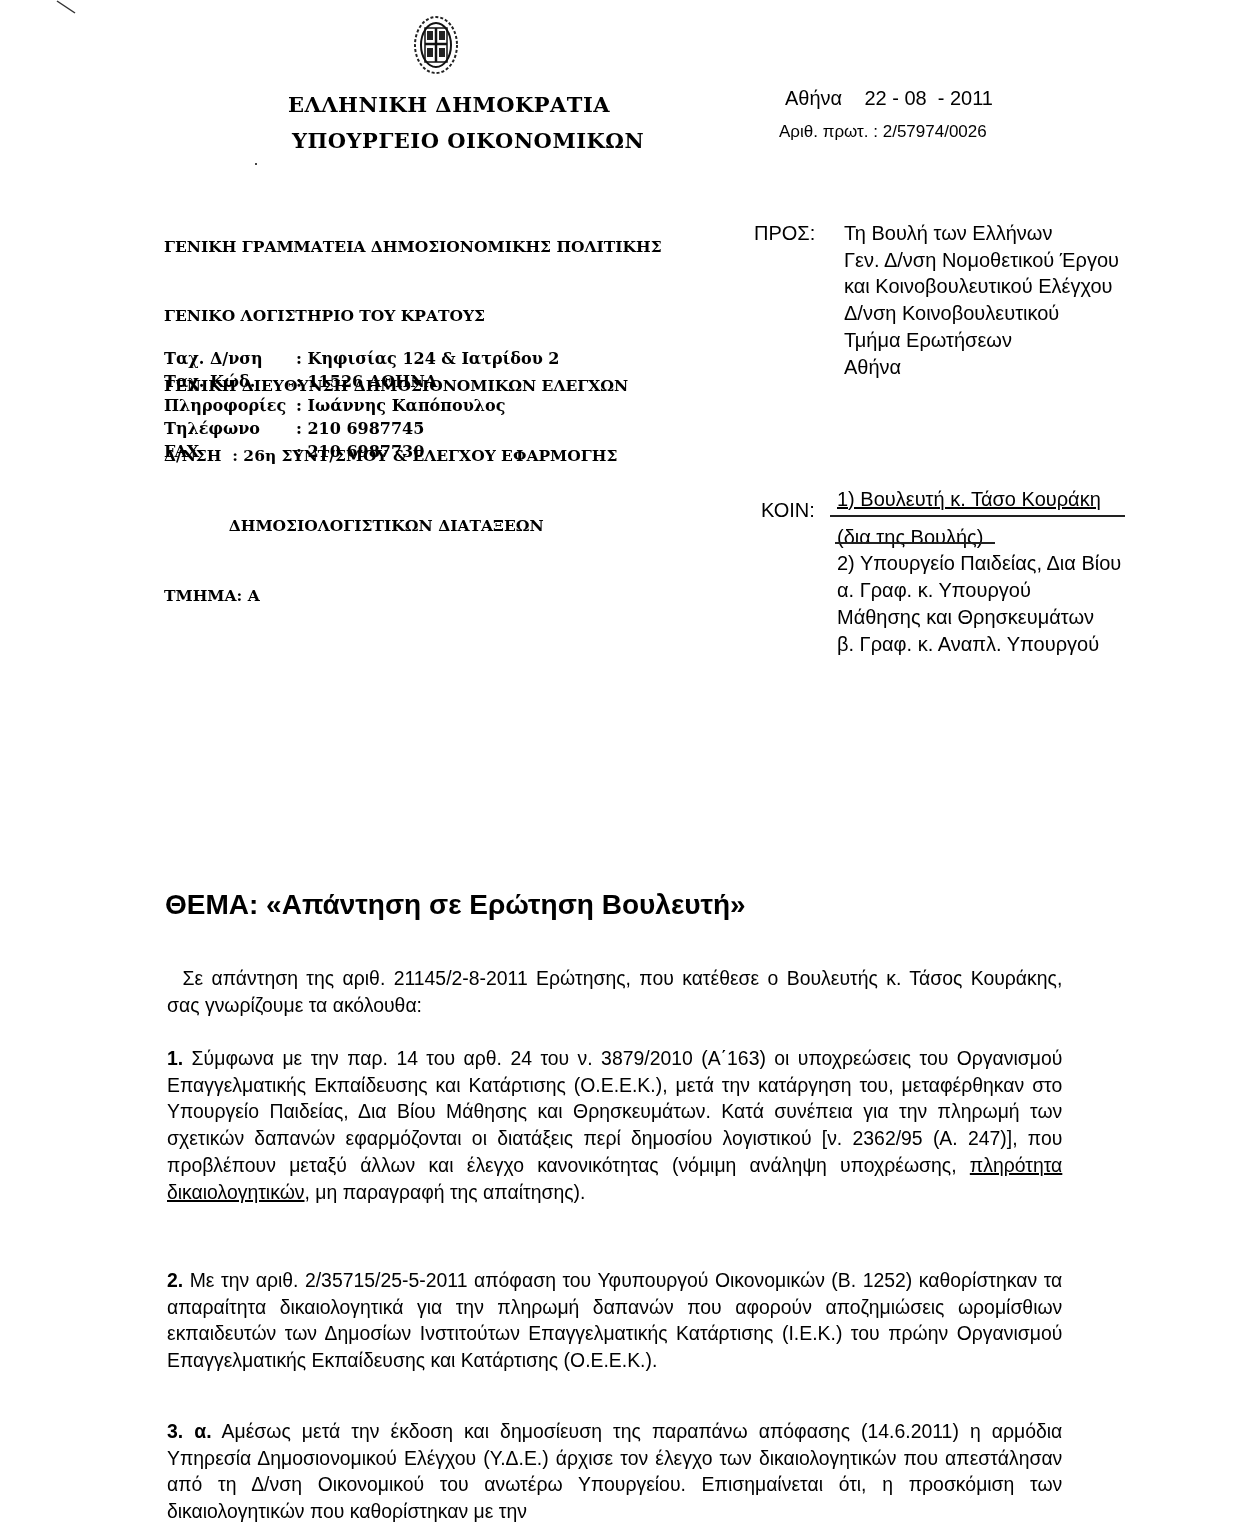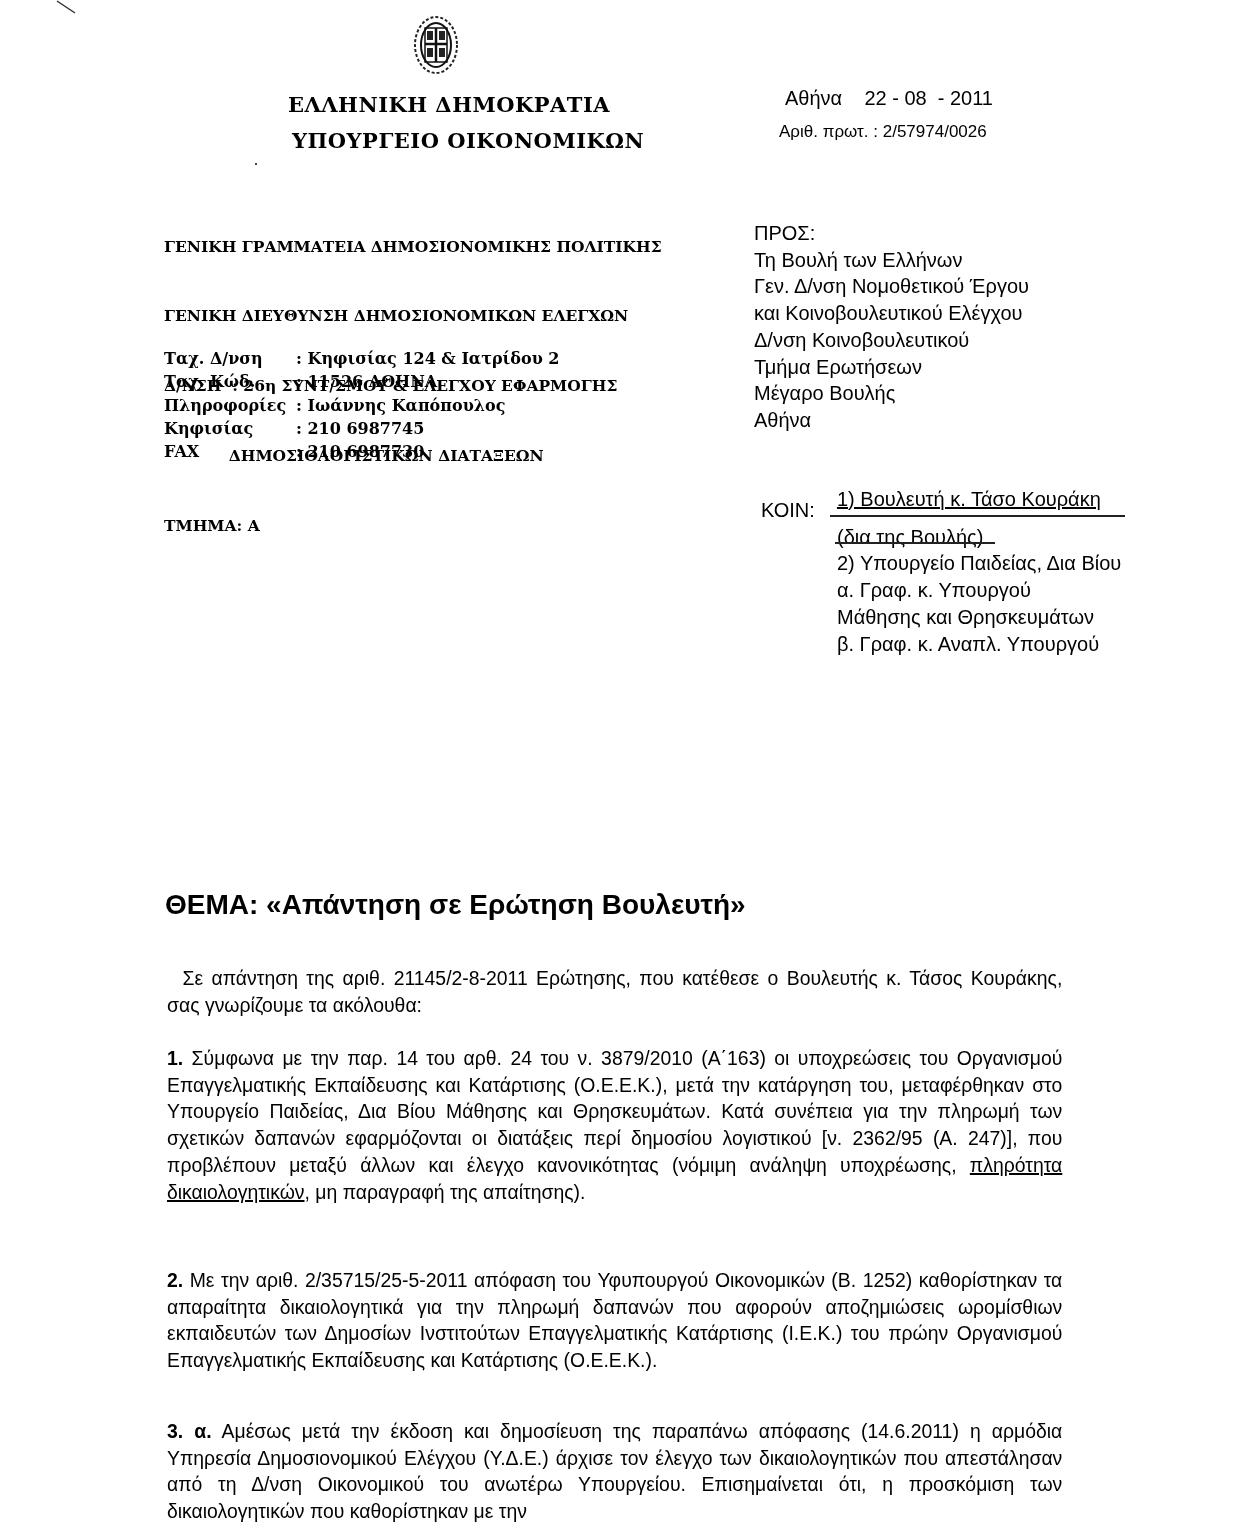--- a/index.html
+++ b/index.html
@@ -27,21 +27,21 @@
     }
     .contact-block {
       left: 164px; top: 347px; font-family: "DejaVu Serif", serif; font-weight: bold;
       font-size: 16px; line-height: 23.3px;
     }
     .contact-row { display: flex; white-space: nowrap; }
     .contact-row .lbl { width: 132px; }
     .contact-row .val { }
 
     .to-block { left: 754px; top: 220px; font-size: 20px; line-height: 26.7px; }
-    .to-row { display: flex; white-space: nowrap; flex-direction: column; }
+    .to-row { display: flex; white-space: nowrap; }
     .to-row .lbl { width: 90px; }
     .to-row .indent { width: 90px; }
 
     .cc-block { left: 761px; top: 486px; font-size: 20px; line-height: 26.7px; }
     .cc-row { display: flex; white-space: nowrap; }
     .cc-row .lbl { width: 76px; margin-top: 11px; }
     .cc-row .indent { width: 76px; }
     .ul { text-decoration: underline; }
     .strike-line { height: 1.5px; background: #222; }
     .strike-1 { left: 830px; top: 515px; width: 295px; }
@@ -81,41 +81,42 @@
 
 <div class="abs hdr-title t1">ΕΛΛΗΝΙΚΗ ΔΗΜΟΚΡΑΤΙΑ</div>
 <div class="abs hdr-title t2">ΥΠΟΥΡΓΕΙΟ ΟΙΚΟΝΟΜΙΚΩΝ</div>
 <div class="abs dot-mark"></div>
 
 <div class="abs date-line">Αθήνα    22 - 08  - 2011</div>
 <div class="abs ref-line">Αριθ. πρωτ. : 2/57974/0026</div>
 
 <div class="abs org-block">
   <div>ΓΕΝΙΚΗ ΓΡΑΜΜΑΤΕΙΑ ΔΗΜΟΣΙΟΝΟΜΙΚΗΣ ΠΟΛΙΤΙΚΗΣ</div>
+  <div>ΓΕΝΙΚΟ ΛΟΓΙΣΤΗΡΙΟ ΤΟΥ ΚΡΑΤΟΥΣ</div>
   <div>ΓΕΝΙΚΗ ΔΙΕΥΘΥΝΣΗ ΔΗΜΟΣΙΟΝΟΜΙΚΩΝ ΕΛΕΓΧΩΝ</div>
   <div>Δ/ΝΣΗ  : 26η ΣΥΝΤ/ΣΜΟΥ &amp; ΕΛΕΓΧΟΥ ΕΦΑΡΜΟΓΗΣ</div>
   <div>            ΔΗΜΟΣΙΟΛΟΓΙΣΤΙΚΩΝ ΔΙΑΤΑΞΕΩΝ</div>
   <div>ΤΜΗΜΑ: Α</div>
 </div>
 
 <div class="abs contact-block">
   <div class="contact-row">
     <span class="lbl">Ταχ. Δ/νση</span>
     <span class="val">: Κηφισίας 124 &amp; Ιατρίδου 2</span>
   </div>
   <div class="contact-row">
     <span class="lbl">Ταχ. Κώδ.</span>
     <span class="val">: 11526  ΑΘΗΝΑ</span>
   </div>
   <div class="contact-row">
     <span class="lbl">Πληροφορίες</span>
     <span class="val">: Ιωάννης Καπόπουλος</span>
   </div>
   <div class="contact-row">
-    <span class="lbl">Κηφισίας</span>
+    <span class="lbl">Τηλέφωνο</span>
     <span class="val">: 210 6987745</span>
   </div>
   <div class="contact-row">
     <span class="lbl">FAX</span>
     <span class="val">: 210 6987730</span>
   </div>
 </div>
 
 <div class="abs to-block">
   <div class="to-row">
@@ -130,24 +131,20 @@
       <span class="indent"></span>
       <span>και Κοινοβουλευτικού Ελέγχου</span>
     </div>
   <div class="to-row">
       <span class="indent"></span>
       <span>Δ/νση Κοινοβουλευτικού</span>
     </div>
   <div class="to-row">
       <span class="indent"></span>
       <span>Τμήμα Ερωτήσεων</span>
-    </div>
-  <div class="to-row">
-      <span class="indent"></span>
-      <span>Μέγαρο Βουλής</span>
     </div>
   <div class="to-row">
       <span class="indent"></span>
       <span>Αθήνα</span>
     </div>
 </div>
 
 <div class="abs cc-block">
   <div class="cc-row">
     <span class="lbl">ΚΟΙΝ:</span>

